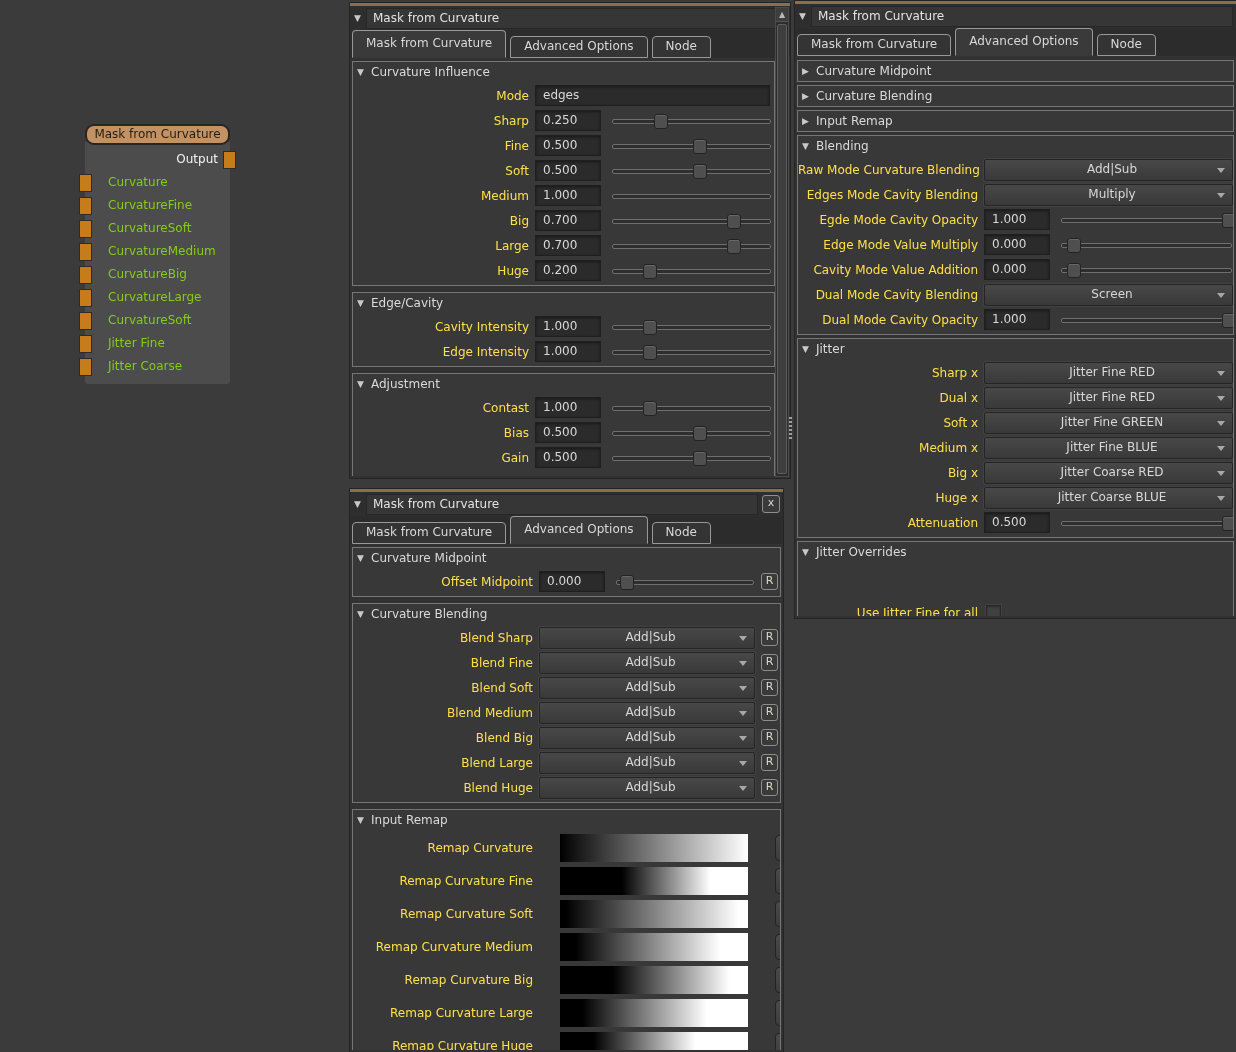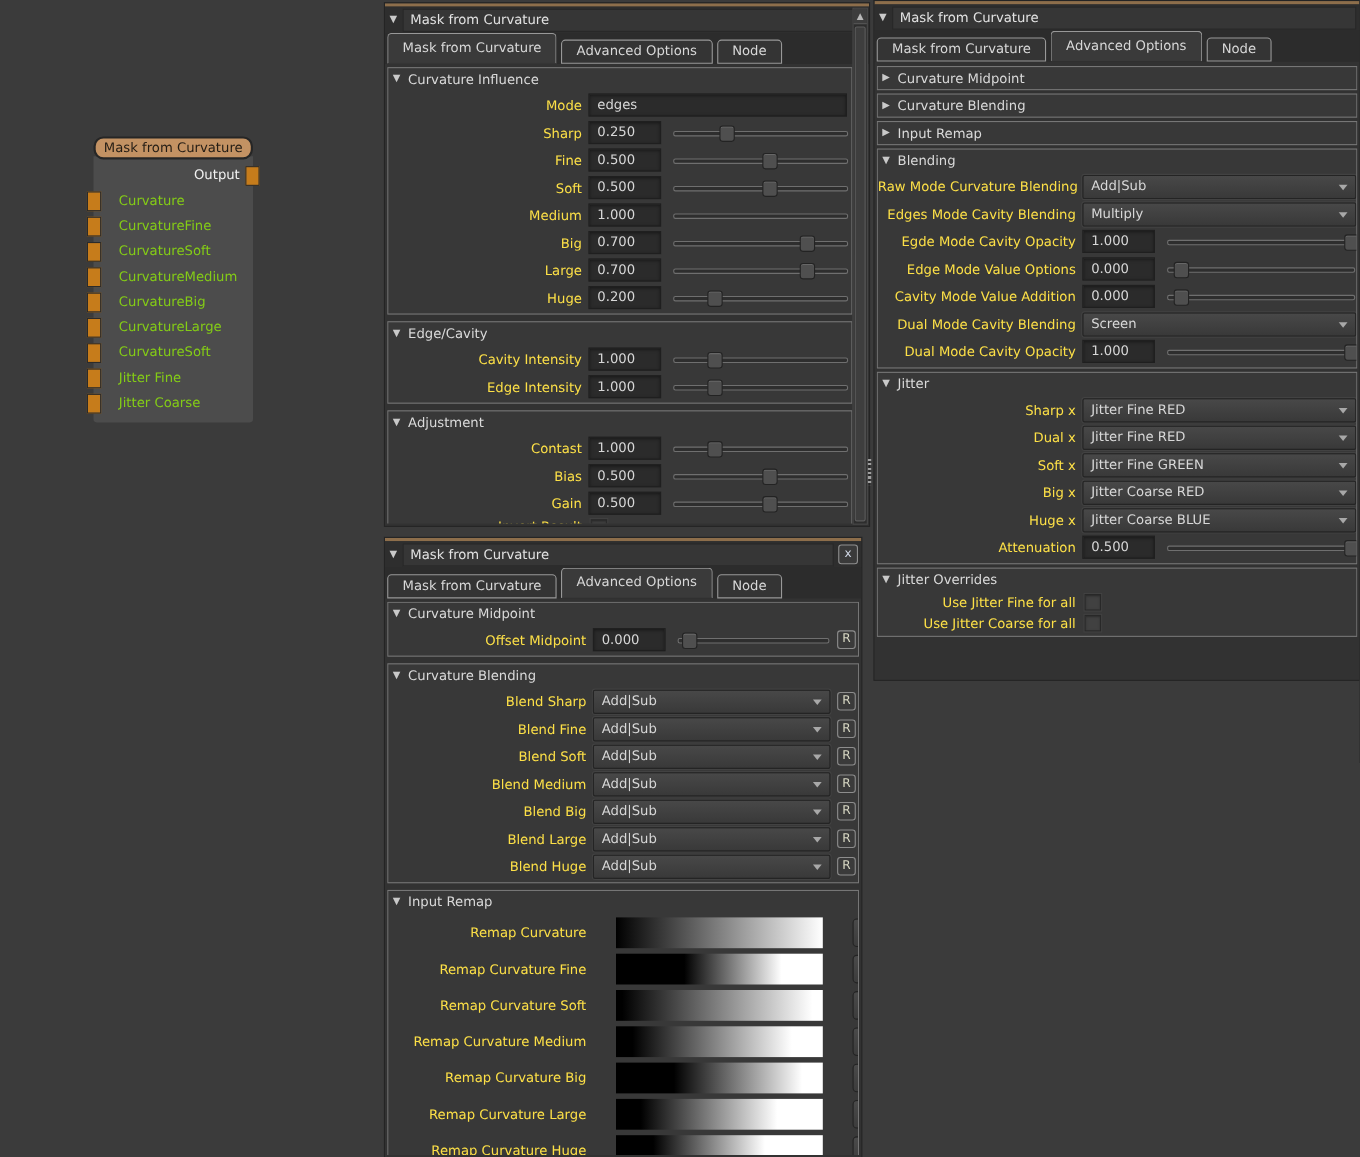--- a/index.html
+++ b/index.html
@@ -38,37 +38,37 @@
   #panel-top .sections{right:15px;}
   #panel-right .sections{top:59px;gap:3px;}
   .sec{flex:none;border:1px solid #767676;background:#383838;}
   .sec-header{height:20px;display:flex;align-items:center;padding-left:4px;color:#dadada;}
   .sec-header .tri{width:14px;font-size:9px;color:#c9c9c9;}
   .sec-body{padding:1px 2px 2px 0;overflow:hidden;}
   #panel-right .sec-body{padding-right:0;}
 
   
   .row{display:flex;align-items:center;height:25px;}
-  .row-checkbox{height:18px;}
+  .row-checkbox{height:18px;margin-top:40px;}
   #panel-right .row-checkbox{height:19px;}
   .row-gradient{height:33px;gap:21px;}
   .rowlabel{flex:none;width:var(--lw,180px);text-align:right;padding-right:6px;color:#fde047;white-space:nowrap;overflow:hidden;}
   #panel-top{--lw:176px;} #panel-bottom{--lw:180px;} #panel-right{--lw:180px;}
   .tb{background:#2b2b2b;border:1px solid #1f1f1f;box-shadow:inset 0 1px 3px rgba(0,0,0,.45);
     color:#d8d8d8;height:19px;line-height:18px;padding-left:7px;}
   .tb.wide{flex:1;margin-right:2px;}
   .tb.num{flex:none;width:57px;}
   .slider{flex:1;position:relative;height:20px;margin-left:10px;}
   .track{position:absolute;left:1px;right:1px;top:8px;height:3px;background:#2e2e2e;border:1px solid #6f6f6f;border-radius:2px;}
   .thumb{position:absolute;top:3px;width:12px;height:13px;background:#4f4f4f;border:1px solid #232323;border-radius:3px;
     box-shadow:inset 0 1px 0 rgba(255,255,255,.14);}
   .thumb.at-end{left:calc(100% - 11px);}
   .dd{flex:1;position:relative;height:20px;line-height:19px;background:linear-gradient(#484848,#393939);
     border:1px solid #242424;border-radius:2px;box-shadow:0 0 0 1px rgba(255,255,255,.05);
-    color:#d8d8d8;padding-left:7px;overflow:hidden;white-space:nowrap;}
+    color:#d8d8d8;padding-left:7px;overflow:hidden;white-space:nowrap;text-align:center;}
   .dd-arrow{position:absolute;right:7px;top:8px;width:0;height:0;border-left:4px solid transparent;
     border-right:4px solid transparent;border-top:5px solid #a8a8a8;}
   .cb{flex:none;width:13px;height:13px;margin-left:2px;background:#414141;border:1px solid #282828;
     box-shadow:inset 0 1px 2px rgba(0,0,0,.35),0 0 0 1px rgba(255,255,255,.05);}
   .grad{flex:none;width:188px;height:28px;}
   .curvebtn{flex:none;width:25px;height:24px;margin-left:6px;border:1px solid #232323;border-radius:4px;
     background:linear-gradient(#4a4a4a,#3c3c3c);display:flex;align-items:center;justify-content:center;}
   .rbtn{flex:none;width:15px;height:15px;margin-left:6px;background:#3a3a3a;border:1px solid #8d8d8d;
     border-radius:3px;color:#d9d9c5;font-size:11px;text-align:center;line-height:14px;}
 
@@ -466,21 +466,21 @@
             </div>
             <div class="row row-slider">
               <span class="rowlabel">Egde Mode Cavity Opacity</span>
               <div class="tb num">1.000</div>
               <div class="slider">
                 <div class="track"></div>
                 <div class="thumb at-end"></div>
               </div>
             </div>
             <div class="row row-slider">
-              <span class="rowlabel">Edge Mode Value Options</span>
+              <span class="rowlabel">Edge Mode Value Multiply</span>
               <div class="tb num">0.000</div>
               <div class="slider">
                 <div class="track"></div>
                 <div class="thumb" style="left: calc(7% - 5px);"></div>
               </div>
             </div>
             <div class="row row-slider">
               <span class="rowlabel">Cavity Mode Value Addition</span>
               <div class="tb num">0.000</div>
               <div class="slider">
@@ -512,20 +512,24 @@
               <span class="rowlabel">Sharp x</span>
               <div class="dd"><span class="dd-value">Jitter Fine RED</span><span class="dd-arrow"></span></div>
             </div>
             <div class="row row-dropdown">
               <span class="rowlabel">Dual x</span>
               <div class="dd"><span class="dd-value">Jitter Fine RED</span><span class="dd-arrow"></span></div>
             </div>
             <div class="row row-dropdown">
               <span class="rowlabel">Soft x</span>
               <div class="dd"><span class="dd-value">Jitter Fine GREEN</span><span class="dd-arrow"></span></div>
+            </div>
+            <div class="row row-dropdown">
+              <span class="rowlabel">Medium x</span>
+              <div class="dd"><span class="dd-value">Jitter Fine BLUE</span><span class="dd-arrow"></span></div>
             </div>
             <div class="row row-dropdown">
               <span class="rowlabel">Big x</span>
               <div class="dd"><span class="dd-value">Jitter Coarse RED</span><span class="dd-arrow"></span></div>
             </div>
             <div class="row row-dropdown">
               <span class="rowlabel">Huge x</span>
               <div class="dd"><span class="dd-value">Jitter Coarse BLUE</span><span class="dd-arrow"></span></div>
             </div>
             <div class="row row-slider">

